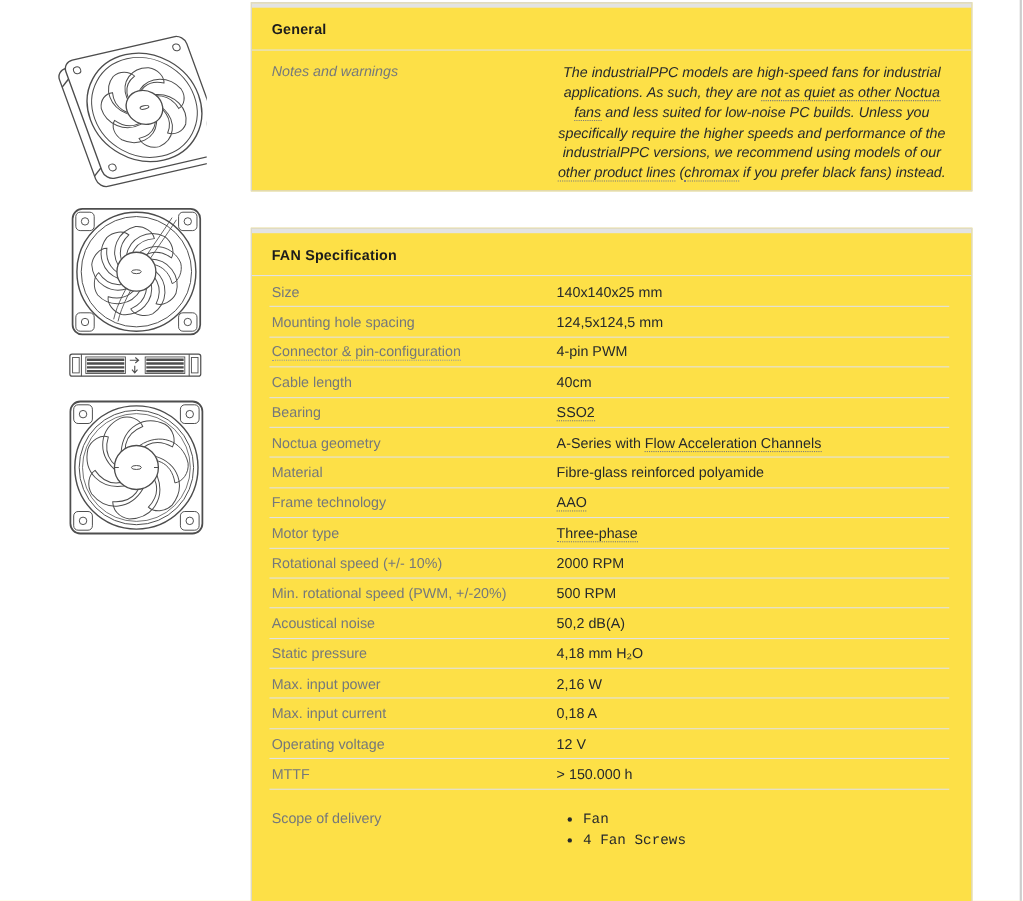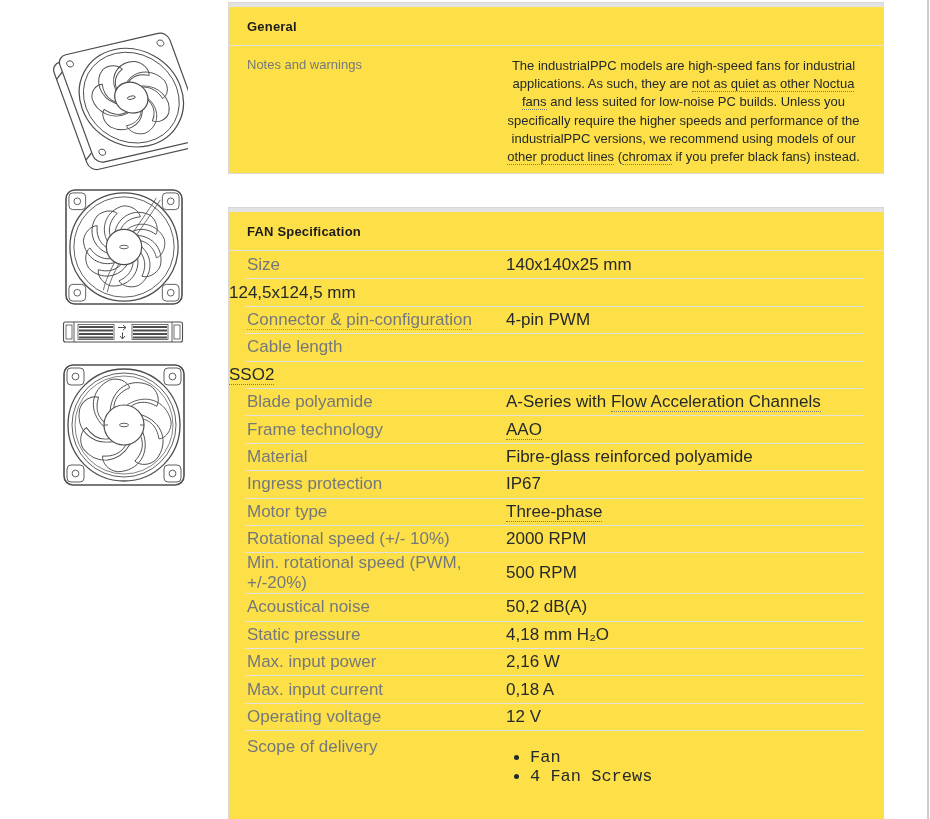--- a/index.html
+++ b/index.html
@@ -28,39 +28,39 @@
   }
   .panel-general{top:2px;}
   .panel-spec{top:207px;height:760px;}
   .top-strip{height:4px;background:#e3e3e3;}
   .panel-header{
     padding:12px 18px 11px 18px;border-bottom:1px solid #e2e2e2;
   }
   .panel-title{
     margin:0;font-size:13px;font-weight:bold;color:#1c1c1c;letter-spacing:.2px;
   }
-  .row{display:flex;font-size:13px;}
+  .row{display:flex;font-size:13px;font-style:italic;}
   .label-col{flex:0 0 259px;padding-left:18px;box-sizing:content-box;color:#75787b;}
   .value-col{flex:1;padding-right:22px;color:#26292c;}
   .dotted{border-bottom:1px dotted #7a7a7a;padding-bottom:0px;cursor:pointer;}
   .label-col .dotted{border-bottom-color:#9a9a9a;}
 
   
   .general-row{padding-top:11px;padding-bottom:7px;}
   .paragraph{line-height:18.2px;text-align:center;}
 
   
   .spec-rows{position:relative;}
-  .spec-row{display:flex;align-items:center;min-height:27.4px;position:relative;font-size:17px;}
+  .spec-row{display:flex;align-items:center;min-height:27.4px;position:relative;font-size:13px;}
   .spec-row + .spec-row::before{
     content:"";position:absolute;top:0;left:16px;right:20px;height:1px;background:#e2e2e2;
   }
   .spec-row .label-col,.spec-row .value-col{padding-top:1px;}
   .spec-row.tall{align-items:flex-start;}
-  .spec-row.tall .label-col{padding-top:7px;}
+  .spec-row.tall .label-col{padding-top:19px;}
   ul.bullets{margin:18px 0 6px 0;padding-left:24px;list-style:disc;color:#26292c;}
   ul.bullets li{line-height:18px;margin:0 0 1px 0;font-family:Liberation Mono, monospace;}
 </style>
 </head>
 <body>
 
 <div class="sidebar">
 
   <figure class="thumb t1" style="margin:0">
     <svg width="140" height="176" viewBox="0 0 140 176">
@@ -205,49 +205,48 @@
     <div class="top-strip"></div>
     <div class="panel-header">
       <h2 class="panel-title">FAN Specification</h2>
     </div>
     <div class="spec-rows">
         <div class="spec-row">
           <div class="label-col"><span>Size</span></div>
           <div class="value-col"><span>140x140x25 mm</span></div>
         </div>
         <div class="spec-row">
+          <div class="label-col"><span>Mounting hole spacing</span></div>
           <div class="value-col"><span>124,5x124,5 mm</span></div>
         </div>
         <div class="spec-row">
           <div class="label-col"><span class="dotted">Connector &amp; pin-configuration</span></div>
           <div class="value-col"><span>4-pin PWM</span></div>
         </div>
         <div class="spec-row">
           <div class="label-col"><span>Cable length</span></div>
-        </div>
-        <div class="spec-row">
+          <div class="value-col"><span>40cm</span></div>
+        </div>
+        <div class="spec-row">
+          <div class="label-col"><span>Bearing</span></div>
           <div class="value-col"><span class="dotted">SSO2</span></div>
         </div>
         <div class="spec-row">
-          <div class="label-col"><span>Blade polyamide</span></div>
+          <div class="label-col"><span>Noctua geometry</span></div>
           <div class="value-col"><span>A-Series with </span><span class="dotted">Flow Acceleration Channels</span></div>
+        </div>
+        <div class="spec-row">
+          <div class="label-col"><span>Material</span></div>
+          <div class="value-col"><span>Fibre-glass reinforced polyamide</span></div>
         </div>
         <div class="spec-row">
           <div class="label-col"><span>Frame technology</span></div>
           <div class="value-col"><span class="dotted">AAO</span></div>
         </div>
         <div class="spec-row">
-          <div class="label-col"><span>Material</span></div>
-          <div class="value-col"><span>Fibre-glass reinforced polyamide</span></div>
-        </div>
-        <div class="spec-row">
-          <div class="label-col"><span>Ingress protection</span></div>
-          <div class="value-col"><span>IP67</span></div>
-        </div>
-        <div class="spec-row">
           <div class="label-col"><span>Motor type</span></div>
           <div class="value-col"><span class="dotted">Three-phase</span></div>
         </div>
         <div class="spec-row">
           <div class="label-col"><span>Rotational speed (+/- 10%)</span></div>
           <div class="value-col"><span>2000 RPM</span></div>
         </div>
         <div class="spec-row">
           <div class="label-col"><span>Min. rotational speed (PWM, +/-20%)</span></div>
           <div class="value-col"><span>500 RPM</span></div>
@@ -264,20 +263,24 @@
           <div class="label-col"><span>Max. input power</span></div>
           <div class="value-col"><span>2,16 W</span></div>
         </div>
         <div class="spec-row">
           <div class="label-col"><span>Max. input current</span></div>
           <div class="value-col"><span>0,18 A</span></div>
         </div>
         <div class="spec-row">
           <div class="label-col"><span>Operating voltage</span></div>
           <div class="value-col"><span>12 V</span></div>
+        </div>
+        <div class="spec-row">
+          <div class="label-col"><span>MTTF</span></div>
+          <div class="value-col"><span>&gt; 150.000 h</span></div>
         </div>
         <div class="spec-row tall">
           <div class="label-col"><span>Scope of delivery</span></div>
           <div class="value-col">
             <ul class="bullets">
               <li>Fan</li>
               <li>4 Fan Screws</li>
             </ul>
           </div>
         </div>

